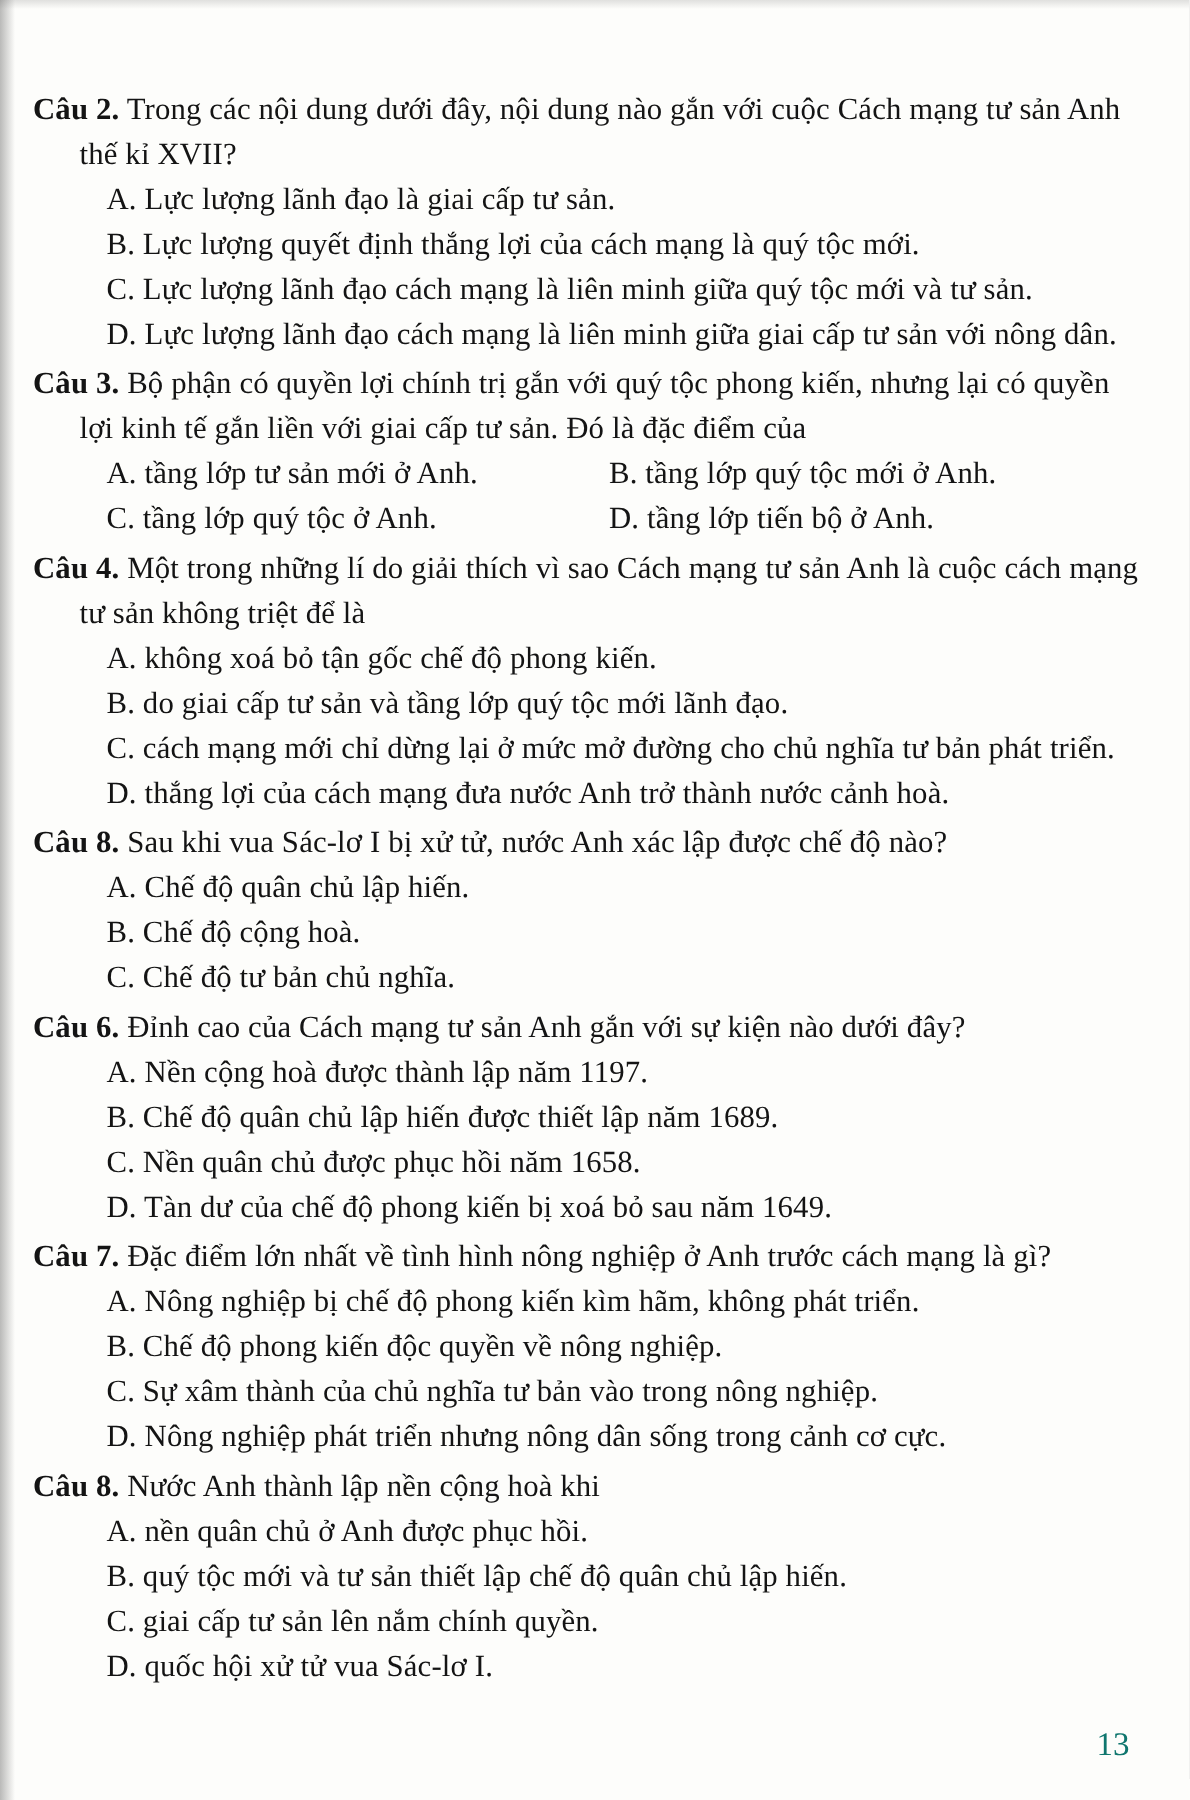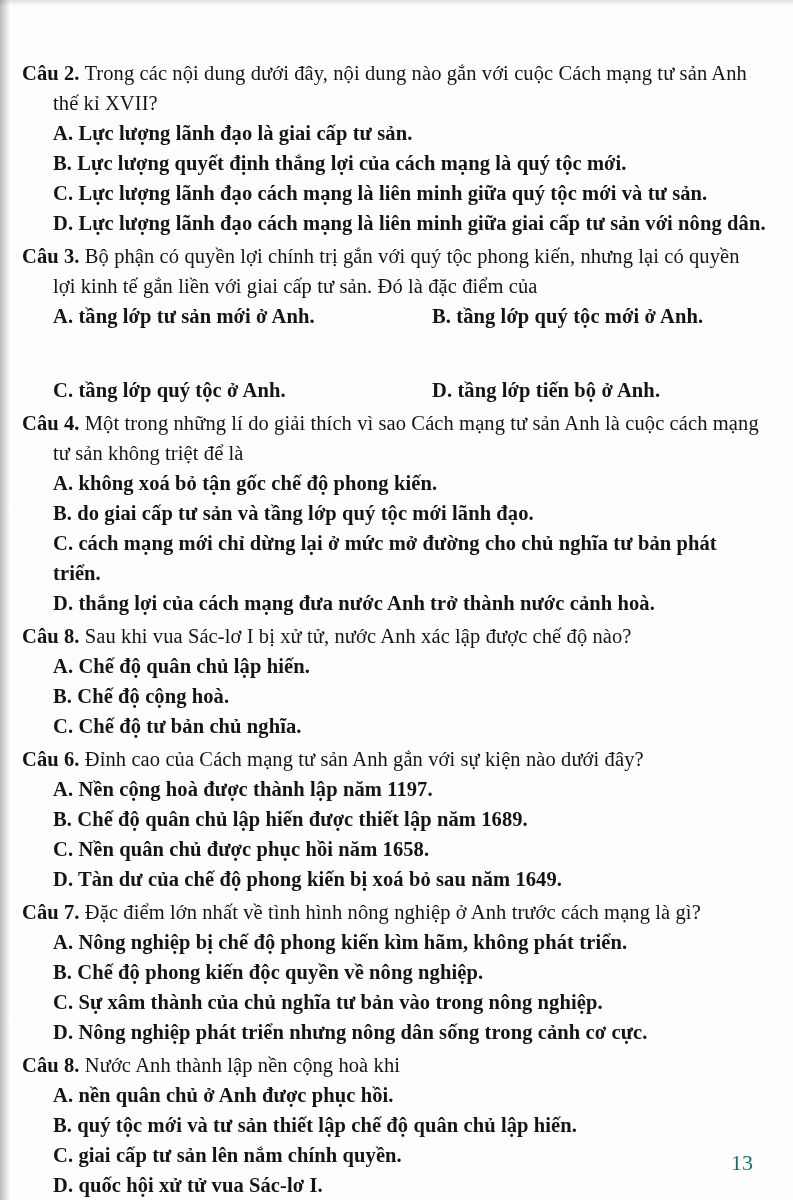--- a/index.html
+++ b/index.html
@@ -44,32 +44,30 @@
     font-size: 20.5px;
     line-height: 30px;
     padding-left: 31px;
     text-indent: -31px;
     letter-spacing: 0.1px;
   }
   .q-label {
     font-weight: bold;
   }
   .options {
-    margin-left: 31px;
-    font-weight: bold;
+    margin-left: 49px;
   }
   .option {
     font-size: 20.5px;
     line-height: 30px;
     letter-spacing: 0.1px;
   }
   .options.two-col {
     display: grid;
     grid-template-columns: 335px 1fr;
-    gap: 44px;
   }
   .page-number {
     position: absolute;
     right: 40px;
     bottom: 26px;
     font-size: 22px;
     line-height: 1;
     color: #0f766e;
   }
 </style>

